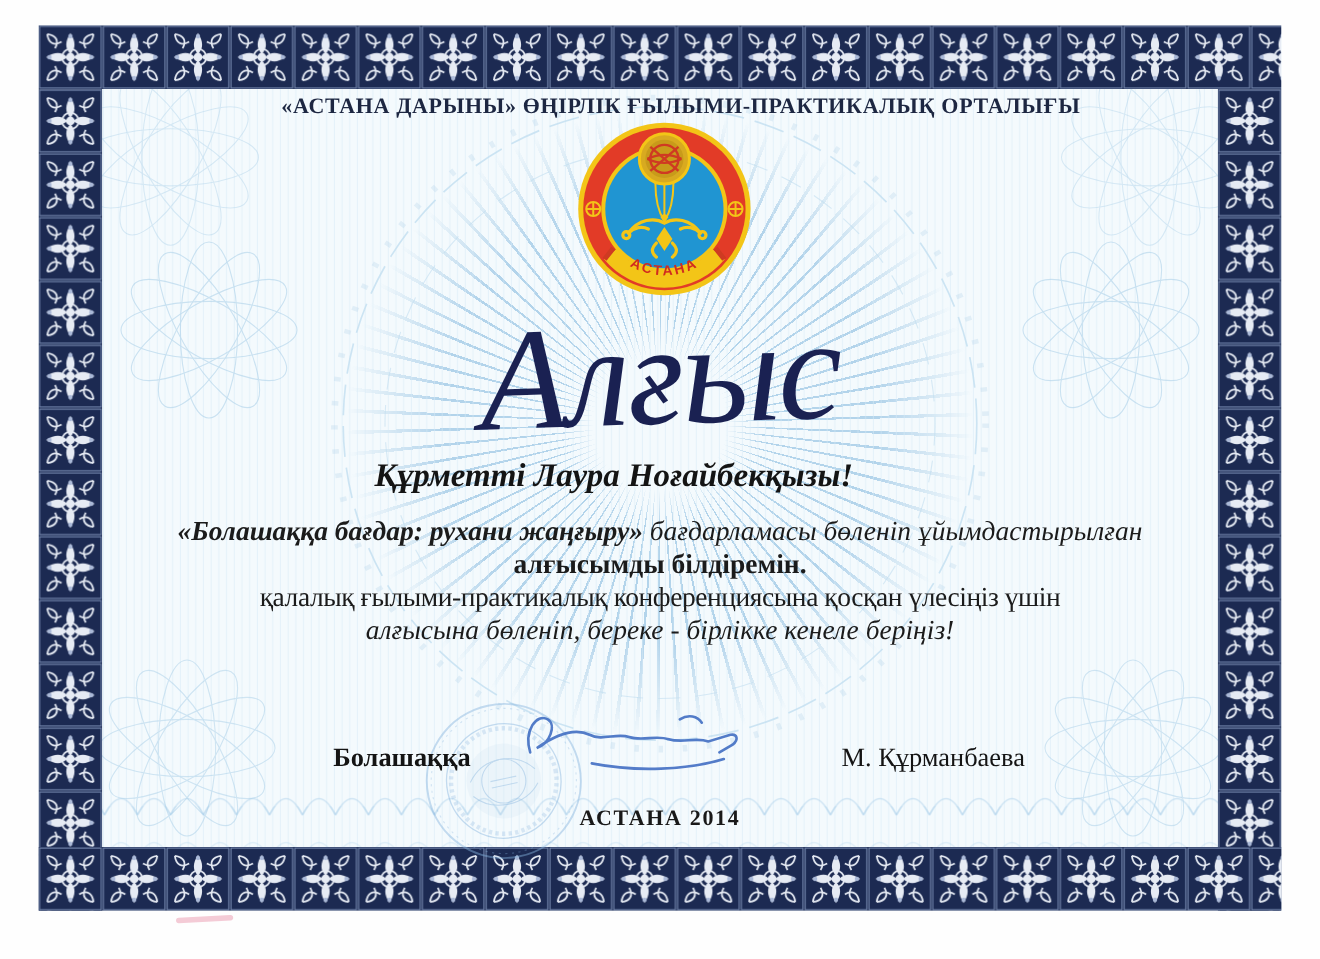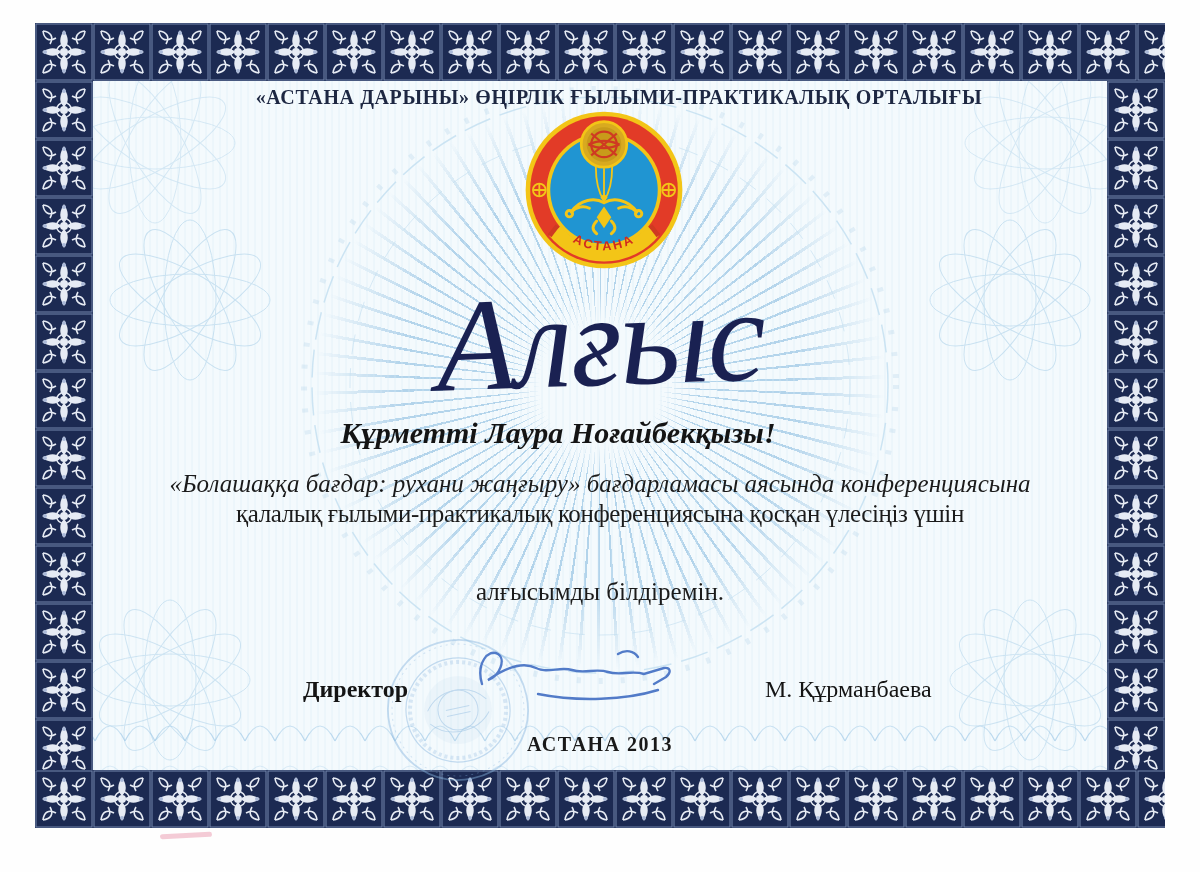--- a/index.html
+++ b/index.html
@@ -19,21 +19,21 @@
   .logo{position:absolute;left:522px;top:108px;}
   .cert-title{position:absolute;left:0;top:272px;width:1200px;text-align:center;
     font-size:132px;font-style:italic;color:#1a2152;line-height:1.05;
     transform:rotate(-2deg);letter-spacing:-2px;}
   .salutation{position:absolute;left:0;top:416px;width:1116px;text-align:center;
     font-size:30px;font-weight:bold;font-style:italic;color:#141414;}
   .body-block{position:absolute;left:70px;top:469px;width:1060px;text-align:center;
     color:#1b1b1b;font-size:25px;line-height:30px;}
   .body-block .ln{white-space:nowrap;}
   .ital{font-style:italic;}
-  .bold{font-weight:normal;margin-top:48px;}
+  .bold{font-weight:bold;}
   .cond{letter-spacing:-.4px;}
   .sign-role{position:absolute;left:303px;top:676px;font-size:24px;font-weight:bold;color:#141414;}
   .sign-name{position:absolute;left:765px;top:676px;font-size:24px;font-weight:normal;color:#141414;}
   .sign-script{position:absolute;left:468px;top:640px;}
   .stamp{position:absolute;left:378px;top:630px;filter:blur(.4px);}
   .footer-year{position:absolute;left:0;top:733px;width:1200px;text-align:center;
     font-size:20px;font-weight:bold;letter-spacing:1.5px;color:#191919;}
   .smudge{position:absolute;left:160px;top:833px;width:52px;height:5px;border-radius:3px;
     background:rgba(230,120,150,.38);transform:rotate(-3deg);}
 </style>
@@ -191,48 +191,49 @@
       <text font-size="14" font-weight="bold" fill="#d12b1f" letter-spacing="2.5" font-family="Liberation Sans, sans-serif">
         <textPath href="#ribbonPath" startOffset="50%" text-anchor="middle">АСТАНА</textPath>
       </text>
     </svg>
 
     <div class="cert-title">Алғыс</div>
 
     <div class="salutation">Құрметті Лаура Ноғайбекқызы!</div>
 
     <div class="body-block">
-      <div class="ln"><span class="ital bold">«Болашаққа бағдар: рухани жаңғыру»</span><span class="ital"> бағдарламасы аясында конференциясына</span></div>
+      <div class="ln"><span class="ital bold">«Болашаққа бағдар: рухани жаңғыру»</span><span class="ital"> бағдарламасы бөленіп ұйымдастырылған</span></div>
+      <div class="ln bold">алғысымды білдіремін.</div>
       <div class="ln cond">қалалық ғылыми-практикалық конференциясына қосқан үлесіңіз үшін</div>
-      <div class="ln bold">алғысымды білдіремін.</div>
+      <div class="ln ital">алғысына бөленіп, береке - бірлікке кенеле беріңіз!</div>
     </div>
 
     <svg class="stamp" width="160" height="160" viewBox="-80 -80 160 160">
       <g stroke="#86b4de" fill="none" opacity="0.45" transform="rotate(-12)">
         <circle r="70" stroke-width="1.8"></circle>
         <circle r="66" stroke-width="1" stroke-dasharray="2 4" opacity=".7"></circle>
         <circle r="52" stroke-width="1.2"></circle>
         <circle r="48" stroke-width="4" stroke-dasharray="3 3" opacity=".6"></circle>
         <circle r="20" stroke-width="1"></circle>
         <path d="M-30 -5 C-15 -25 15 -25 30 -5"></path>
         <path d="M-30 8 C-15 26 15 26 30 8"></path>
         <path d="M-12 -2 L12 -2 M-12 4 L12 4"></path>
       </g>
       <circle r="34" fill="#bcd8ee" opacity=".15"></circle>
     </svg>
 
-    <div class="sign-role">Директор</div>
+    <div class="sign-role">Болашаққа</div>
 
     <svg class="sign-script" width="230" height="70" viewBox="0 0 230 70">
       <g fill="none" stroke="#4571c4" stroke-width="2.4" stroke-linecap="round" opacity=".92">
         <path d="M14 44 C8 24 20 8 30 14 C38 19 32 36 20 40 C40 26 56 22 68 28 C80 34 92 26 104 30 C116 34 128 28 140 32 C152 36 164 30 176 34 L196 28 C202 27 204 32 198 37 L186 44"></path>
         <path d="M70 54 C110 62 158 60 190 50"></path>
         <path d="M150 14 C158 9 166 11 170 17"></path>
       </g>
     </svg>
 
     <div class="sign-name">М. Құрманбаева</div>
 
-    <div class="footer-year">АСТАНА 2013</div>
+    <div class="footer-year">АСТАНА 2014</div>
   </div>
 
   <div class="smudge"></div>
 </div>
 
 </body></html>

